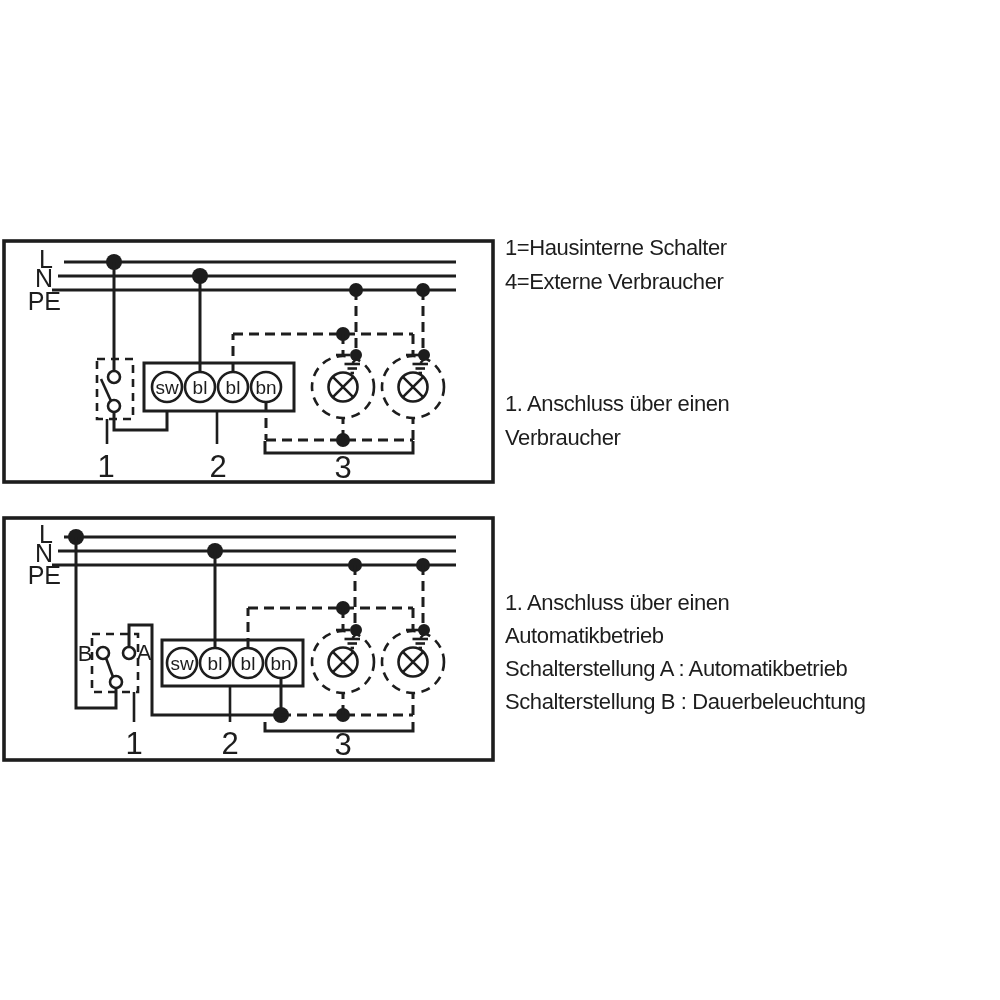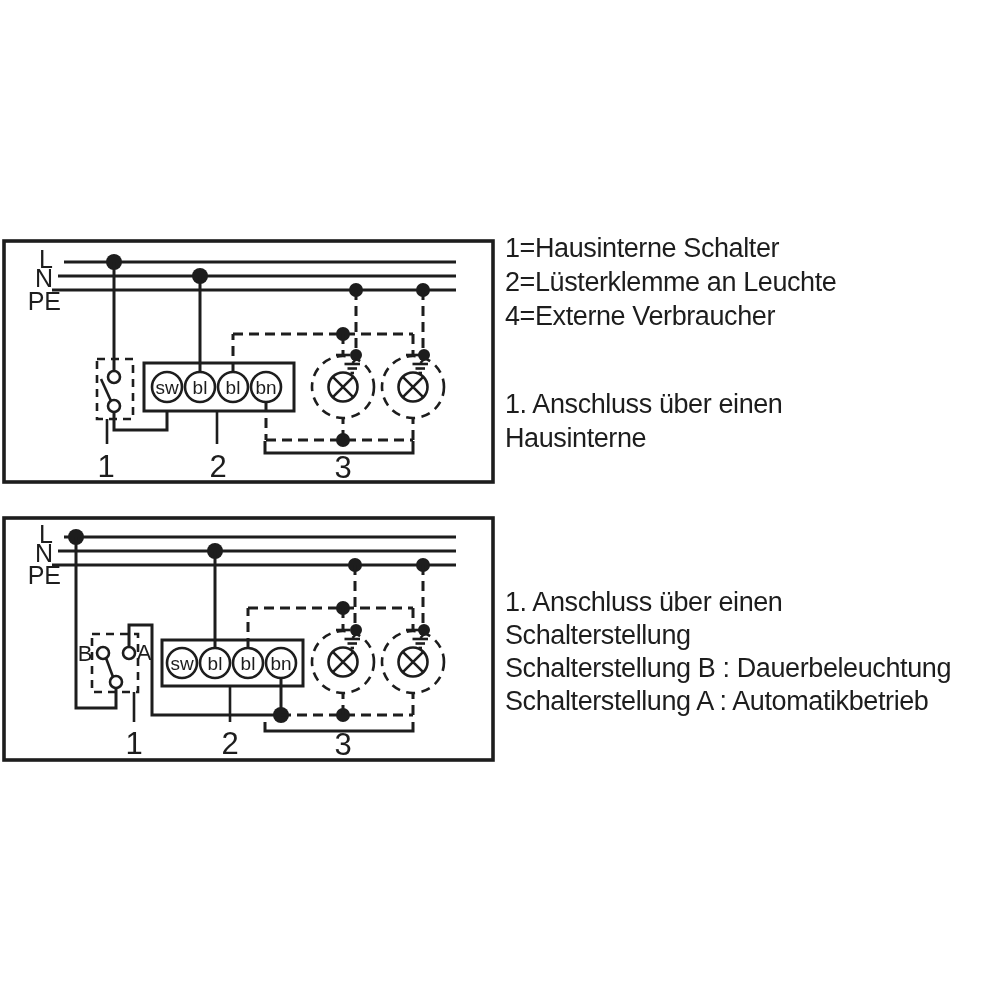--- a/index.html
+++ b/index.html
@@ -20,21 +20,21 @@
   .dot { fill: #1d1d1d; stroke: none; }
 
   
   .tl { fill: #1d1d1d; font-size: 25px; }
   .tt { fill: #1d1d1d; font-size: 19px; }
   .tn { fill: #1d1d1d; font-size: 31px; }
   .ts { fill: #1d1d1d; font-size: 22px; }
 
   
   .caption {
-    position: absolute; color: #1d1d1d; font-size: 27px;
+    position: absolute; color: #1d1d1d; font-size: 22px;
     line-height: 34px; letter-spacing: -0.4px; white-space: nowrap;
   }
   .caption .bold { font-weight: normal; }
   .cap-s2 { line-height: 33px; }
 </style>
 </head>
 <body>
 
 <div class="canvas">
 
@@ -232,29 +232,28 @@
       <path class="s3" d="M265 722 V731 H413 V722"></path>
 
       <text class="tn" x="134" y="754" text-anchor="middle">1</text>
       <text class="tn" x="230" y="754" text-anchor="middle">2</text>
       <text class="tn" x="343" y="755" text-anchor="middle">3</text>
     </g>
   </svg>
 
   <div class="caption" style="left:505px; top:231px;">
     <div>1=Hausinterne Schalter</div>
-    <div>2=Lüsterklemme an Leuchte</div>
     <div>4=Externe Verbraucher</div>
   </div>
 
   <div class="caption" style="left:505px; top:387px;">
     <div class="bold">1. Anschluss über einen</div>
-    <div class="bold">Hausinterne</div>
+    <div class="bold">Verbraucher</div>
   </div>
 
   <div class="caption cap-s2" style="left:505px; top:586px;">
     <div class="bold">1. Anschluss über einen</div>
-    <div class="bold">Schalterstellung</div>
+    <div class="bold">Automatikbetrieb</div>
+    <div>Schalterstellung A : Automatikbetrieb</div>
     <div>Schalterstellung B : Dauerbeleuchtung</div>
-    <div>Schalterstellung A : Automatikbetrieb</div>
   </div>
 
 </div>
 
 </body></html>

